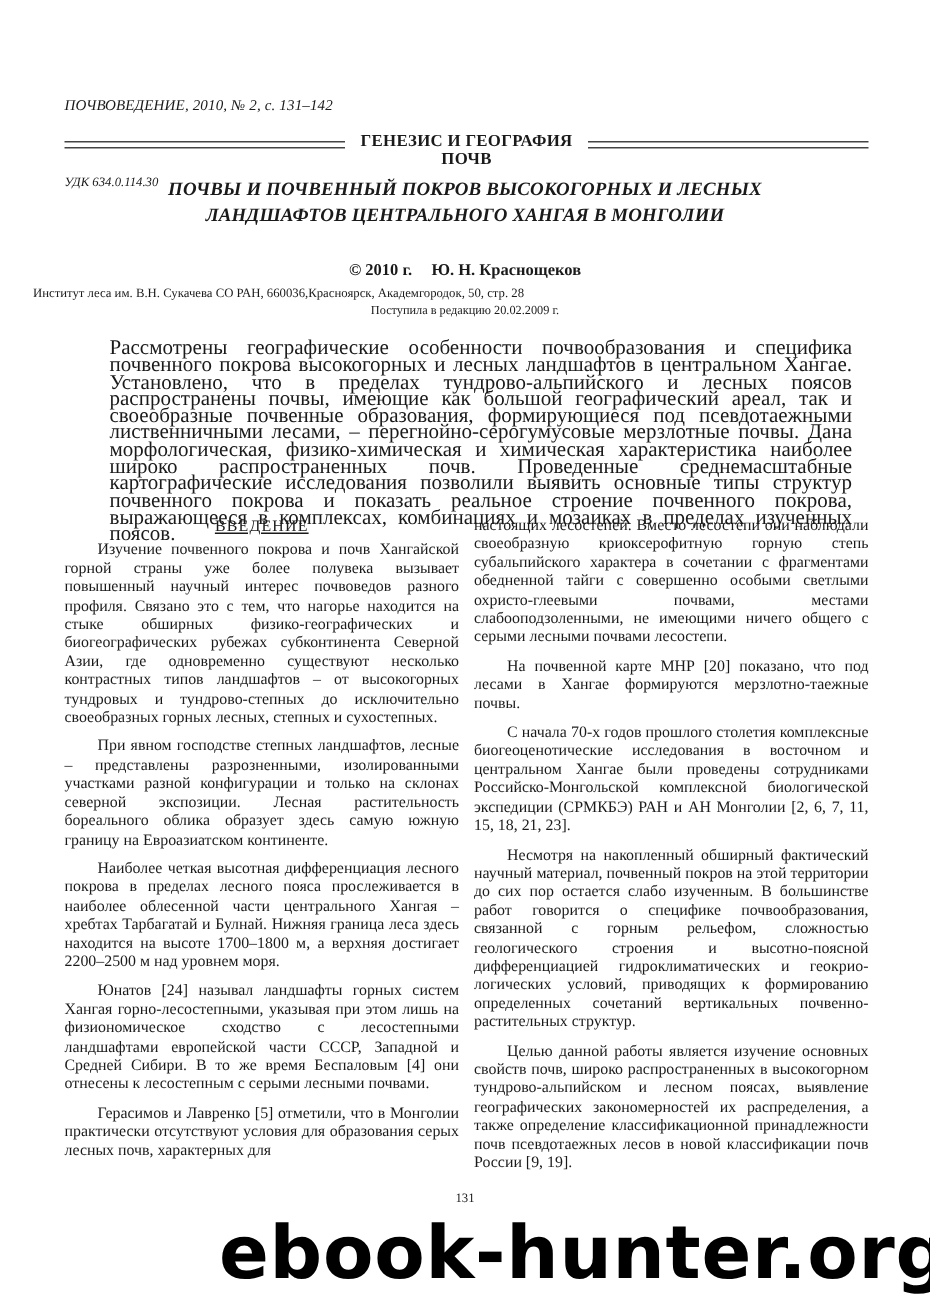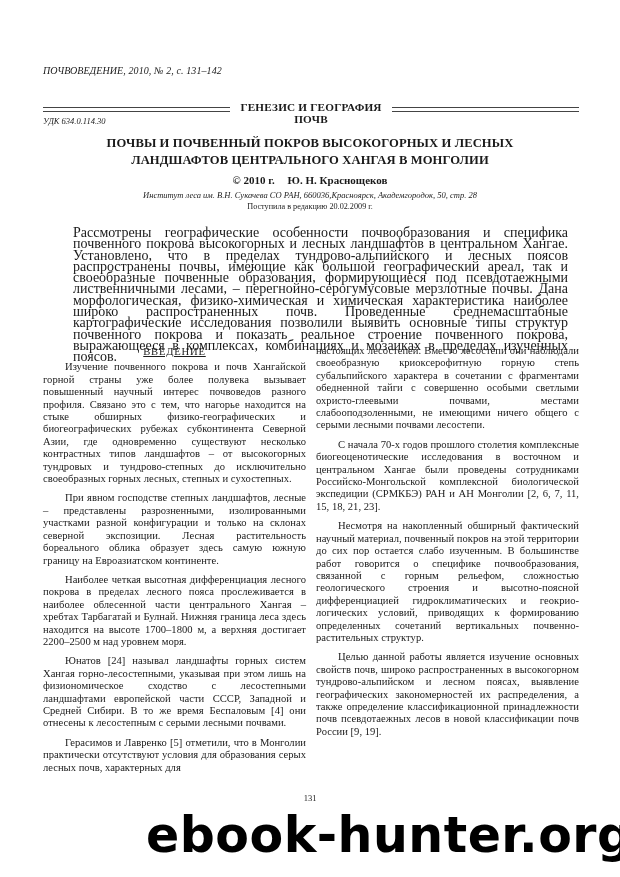--- a/index.html
+++ b/index.html
@@ -5,48 +5,48 @@
     html, body { margin: 0; padding: 0; background: #ffffff; }
     body {
       width: 620px; height: 877px; position: relative; overflow: hidden;
       font-family: "Liberation Serif", "DejaVu Serif", serif; color: #1a1a1a;
     }
     .journal-ref {
       position: absolute; left: 43px; top: 65px;
       font-size: 10px; font-style: italic; letter-spacing: 0.1px;
     }
     .section-head {
-      position: absolute; left: 43px; top: 101px; width: 536px;
+      position: absolute; left: 43px; top: 88px; width: 536px;
       display: flex; align-items: flex-start;
     }
     .section-rule {
       flex: 1; height: 3px; margin-top: 6px;
       border-top: 1px solid #444; border-bottom: 1px solid #444;
     }
     .section-title {
       padding: 0 10px; text-align: center; font-weight: bold;
       font-size: 11.2px; line-height: 12px; letter-spacing: 0.2px;
     }
     .udk {
       position: absolute; left: 43px; top: 116px;
       font-size: 8.5px; font-style: italic;
     }
     .title {
-      position: absolute; left: 40px; top: 135px; width: 540px;
+      position: absolute; left: 40px; top: 118px; width: 540px;
       text-align: center; font-weight: bold; font-size: 12.6px;
-      line-height: 17px; letter-spacing: 0.1px;
+      line-height: 17px; letter-spacing: 0.1px; font-style: italic;
     }
     .author {
       position: absolute; left: 40px; top: 174px; width: 540px;
       text-align: center; font-weight: bold; font-size: 11px;
     }
     .author .year { margin-right: 10px; }
     .affiliation {
-      position: absolute; left: 40px; top: 190px; width: 540px;
-      text-align: center; font-size: 8.5px; font-style: italic;
+      position: absolute; left: 22px; top: 190px; width: 540px;
+      font-size: 8.5px; 
     }
     .received {
       position: absolute; left: 40px; top: 202px; width: 540px;
       text-align: center; font-size: 8.2px;
     }
     .abstract {
       position: absolute; left: 73px; top: 227px; width: 495px;
       font-size: 14px; line-height: 11.3px; text-align: justify;
       hyphens: manual;
     }
@@ -108,20 +108,21 @@
   <div class="intro-head">ВВЕДЕНИЕ</div>
   <p>Изучение почвенного покрова и почв Хангай­ской горной страны уже более полувека вызывает повышенный научный интерес почвоведов раз­ного профиля. Связано это с тем, что нагорье на­ходится на стыке обширных физико-географиче­ских и биогеографических рубежах субконтинен­та Северной Азии, где одновременно существуют несколько контрастных типов ландшафтов – от высокогорных тундровых и тундрово-степных до исключительно своеобразных горных лесных, степных и сухостепных.</p>
   <p>При явном господстве степных ландшафтов, лесные – представлены разрозненными, изоли­рованными участками разной конфигурации и только на склонах северной экспозиции. Лесная растительность бореального облика образует здесь самую южную границу на Евроазиатском континенте.</p>
   <p>Наиболее четкая высотная дифференциация лесного покрова в пределах лесного пояса про­слеживается в наиболее облесенной части цен­трального Хангая – хребтах Тарбагатай и Булнай. Нижняя граница леса здесь находится на высоте 1700–1800 м, а верхняя достигает 2200–2500 м над уровнем моря.</p>
   <p>Юнатов [24] называл ландшафты горных си­стем Хангая горно-лесостепными, указывая при этом лишь на физиономическое сходство с лесо­степными ландшафтами европейской части СССР, Западной и Средней Сибири. В то же вре­мя Беспаловым [4] они отнесены к лесостепным с серыми лесными почвами.</p>
   <p>Герасимов и Лавренко [5] отметили, что в Монголии практически отсутствуют условия для образования серых лесных почв, характерных для</p>
 </div>
 
 <div class="col col-right">
   <p class="cont">настоящих лесостепей. Вместо лесостепи они на­блюдали своеобразную криоксерофитную гор­ную степь субальпийского характера в сочетании с фрагментами обедненной тайги с совершенно особыми светлыми охристо-глеевыми почвами, местами слабооподзоленными, не имеющими ничего общего с серыми лесными почвами лесо­степи.</p>
+  <p>На почвенной карте МНР [20] показано, что под лесами в Хангае формируются мерзлотно-та­ежные почвы.</p>
   <p>С начала 70-х годов прошлого столетия ком­плексные биогеоценотические исследования в во­сточном и центральном Хангае были проведены со­трудниками Российско-Монгольской комплексной биологической экспедиции (СРМКБЭ) РАН и АН Монголии [2, 6, 7, 11, 15, 18, 21, 23].</p>
   <p>Несмотря на накопленный обширный фактиче­ский научный материал, почвенный покров на этой территории до сих пор остается слабо изученным. В большинстве работ говорится о специфике почвооб­разования, связанной с горным рельефом, сложно­стью геологического строения и высотно-поясной дифференциацией гидроклиматических и геокрио­логических условий, приводящих к формированию определенных сочетаний вертикальных почвенно­растительных структур.</p>
   <p>Целью данной работы является изучение ос­новных свойств почв, широко распространенных в высокогорном тундрово-альпийском и лесном поясах, выявление географических закономерно­стей их распределения, а также определение клас­сификационной принадлежности почв псевдота­ежных лесов в новой классификации почв России [9, 19].</p>
 </div>
 
 <div class="page-number">131</div>
 
 <div class="watermark">ebook-hunter.org</div>
 
 </body></html>

